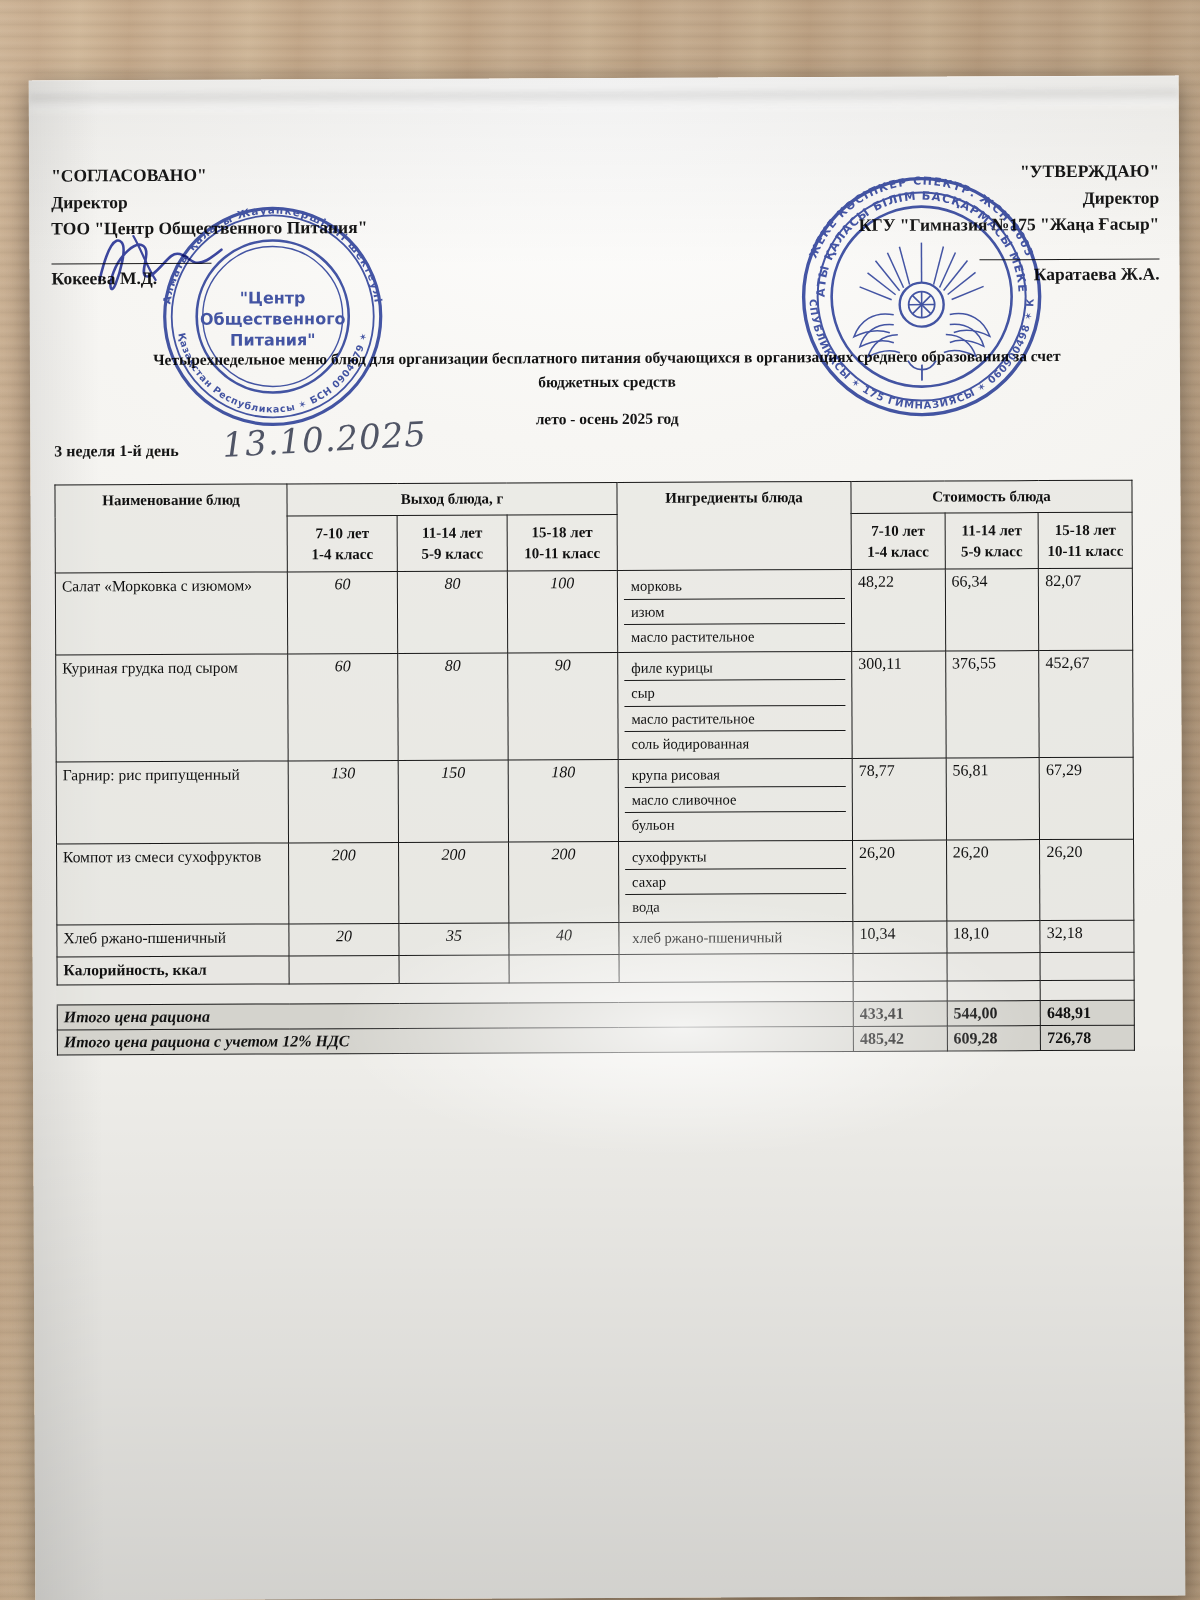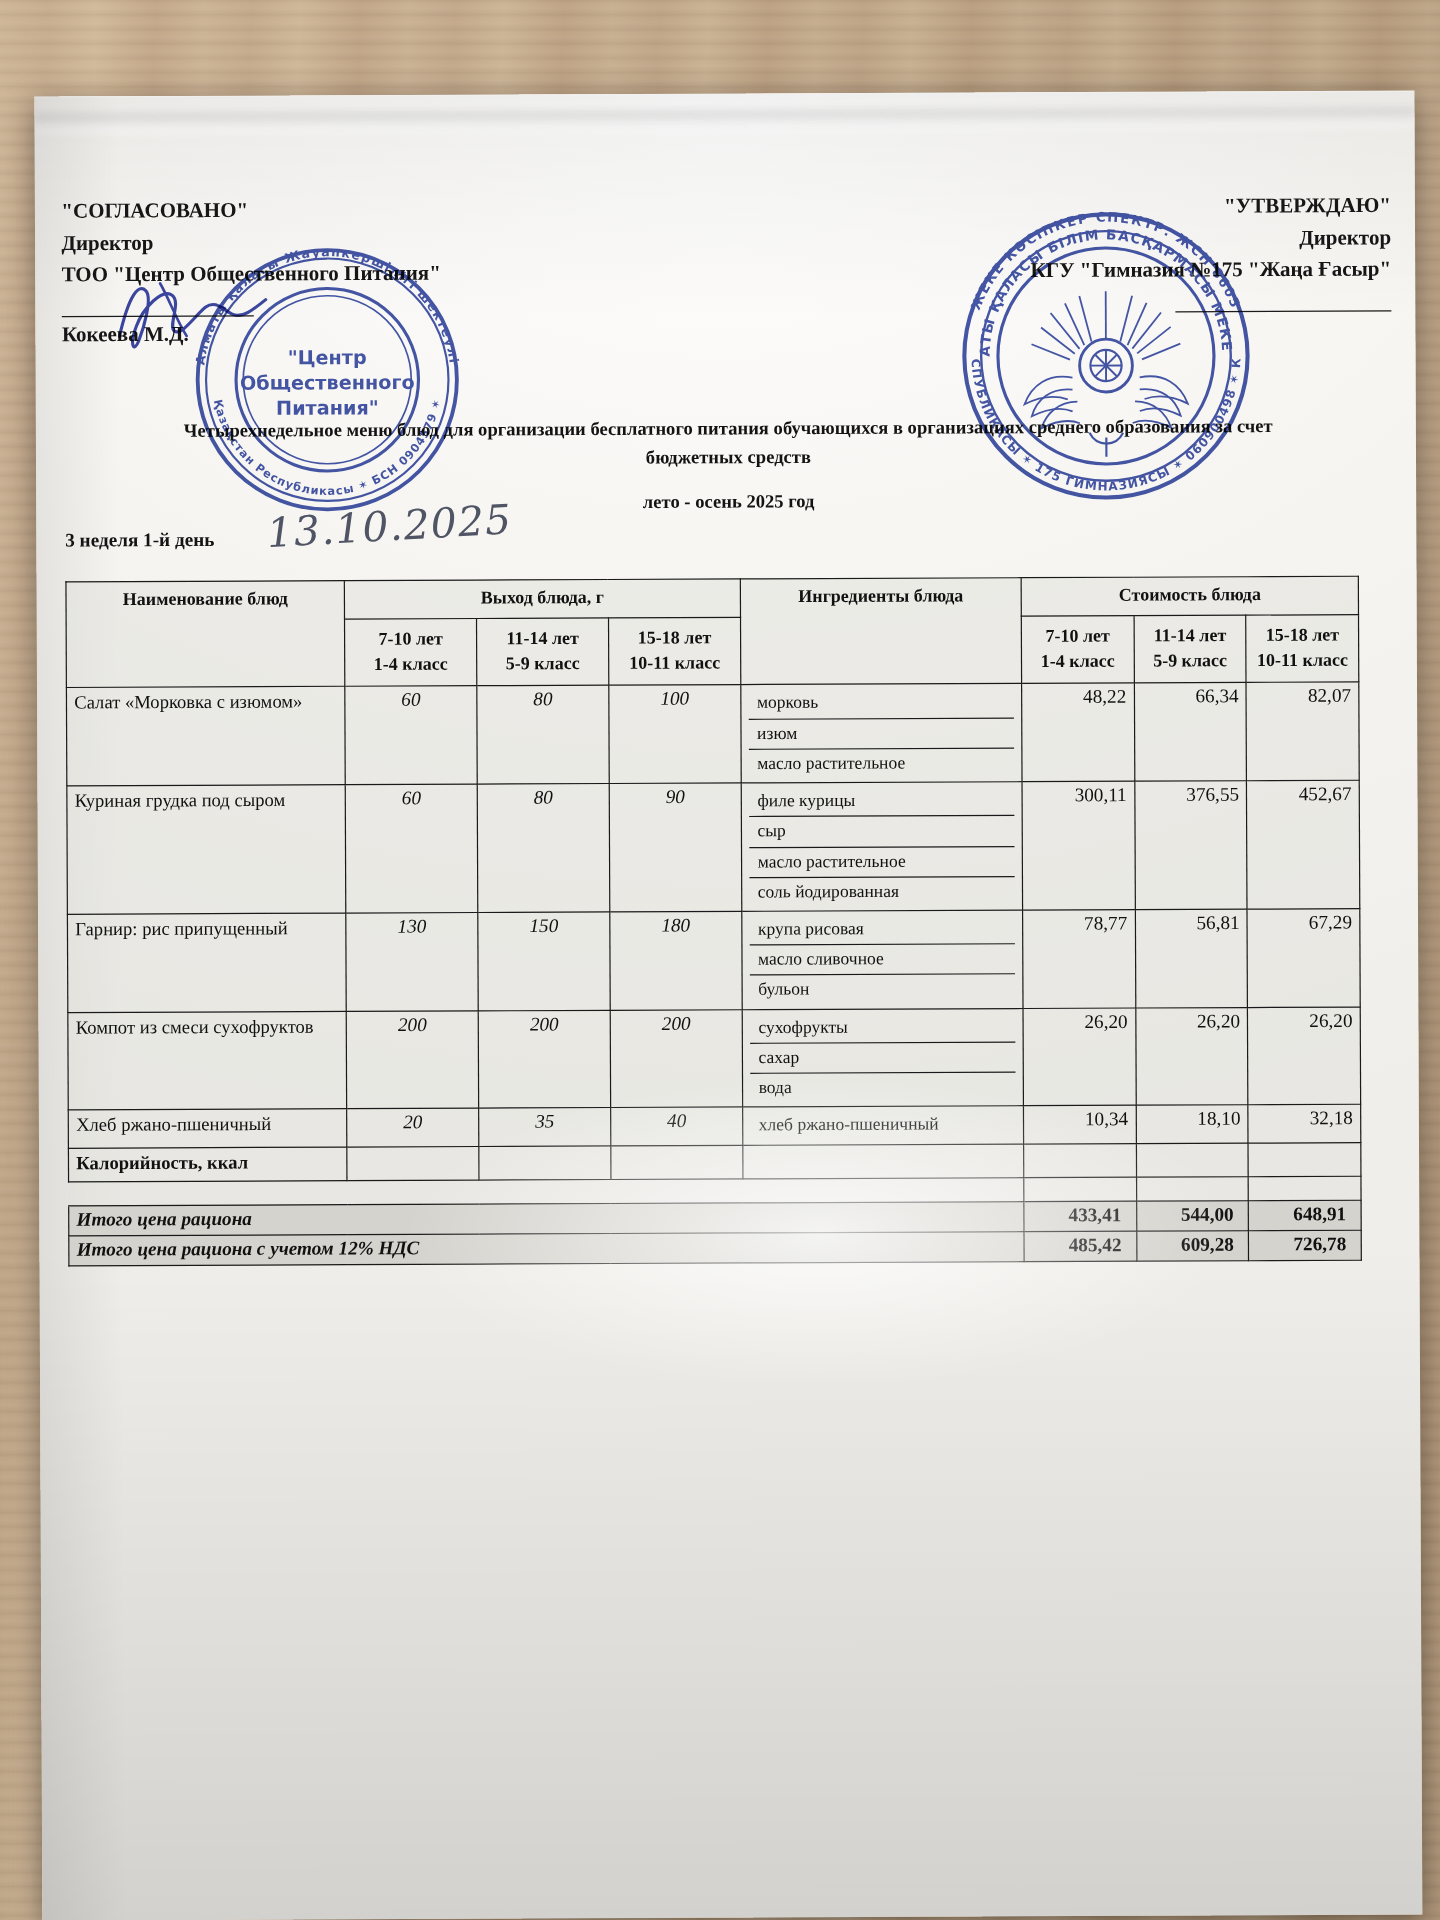--- a/index.html
+++ b/index.html
@@ -116,42 +116,42 @@
   }
   table.menu th{ text-align:center; font-weight:bold; font-size:15px; padding:7px 4px; }
   .c-name { width:228px; }
   .c-out  { width:108px; text-align:center; }
   .c-ingr { width:230px; }
   .c-cost { width:92px;  text-align:center; }
   .sub2 { line-height:1.38; }
 
   td.name-cell{ font-size:15.5px; line-height:1.35; }
   td.num-cell{ text-align:center; font-size:16px;font-style:italic; }
-  td.cost-cell{ text-align:right; font-size:16px;margin-left:19px; }
+  td.cost-cell{ text-align:left; font-size:16px;margin-left:19px; }
 
   
   td.ingr-cell{ padding:0; }
   td.ingr-cell .ing{
     border-bottom:1.6px solid #1a1a1a;
     padding:3px 7px;
     font-size:14.6px;
     line-height:1.25;
   }
   td.ingr-cell .ing:last-child{ border-bottom:none; }
 
   tr.blank-row td{ height:22px; }
   tr.spacer-row td{ border-left:none; border-right:none; border-top:none; background:transparent; height:20px;}
   tr.spacer-row td.keep{ border:1.7px solid #1a1a1a; }
 
   tr.total-row td{
     font-weight:bold; font-style:italic; font-size:16px;
     background:rgba(205,204,198,.75);
   }
   tr.total-row td.tl{ text-align:left; }
-  tr.total-row td.tr{ text-align:right; font-style:normal; padding-right:12px;}
+  tr.total-row td.tr{ text-align:left; font-style:normal; padding-right:12px;}
 
   
   .stamp{
     position:absolute; pointer-events:none;
     mix-blend-mode:multiply; opacity:.88;
   }
   .stamp svg{ display:block; }
   #stamp-left { left:118px; top:112px;  width:250px; height:250px; }
   #stamp-right{ left:760px; top:88px;   width:265px; height:265px; }
 
@@ -181,20 +181,21 @@
         <div>ТОО "Центр Общественного Питания"</div>
         <div class="sig-line"></div>
         <div>Кокеева М.Д.</div>
       </div>
 
       <div class="approval-block right">
         <div>"УТВЕРЖДАЮ"</div>
         <div>Директор</div>
         <div>КГУ "Гимназия №175 "Жаңа  Ғасыр"</div>
         <div class="sig-line"></div>
+        <div>Каратаева Ж.А.</div>
       </div>
     </div>
 
     <div class="doc-title">
       <span class="l1">Четырехнедельное меню блюд для организации бесплатного питания обучающихся в организациях среднего образования за счет</span>
       <span class="l2">бюджетных средств</span>
       <span class="l3">лето - осень 2025 год</span>
     </div>
 
     <div class="weekday">3 неделя 1-й день</div>

